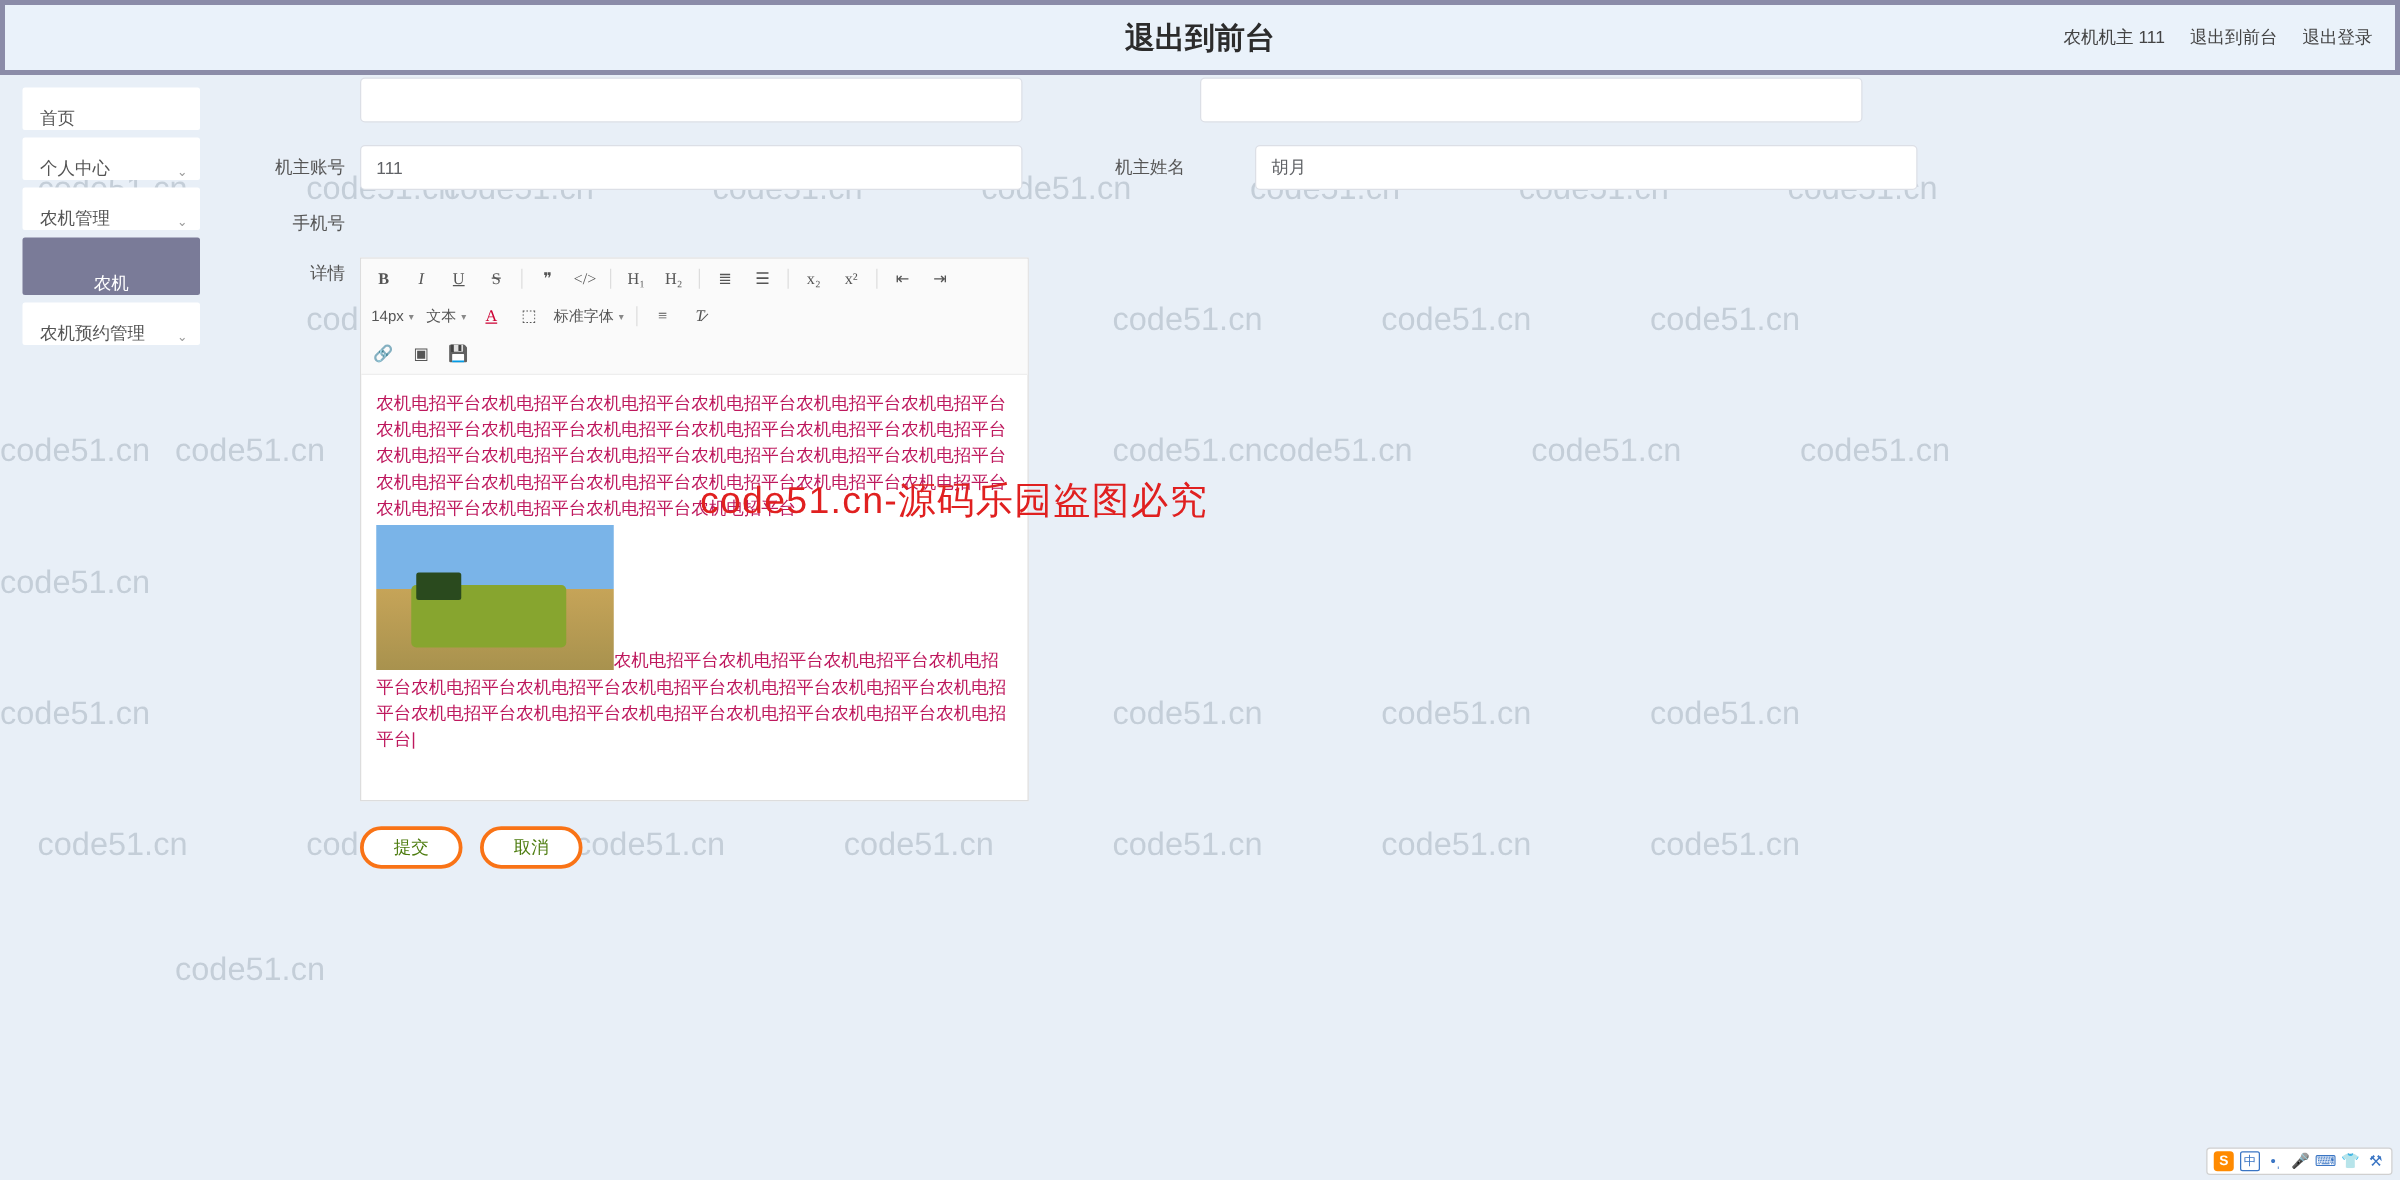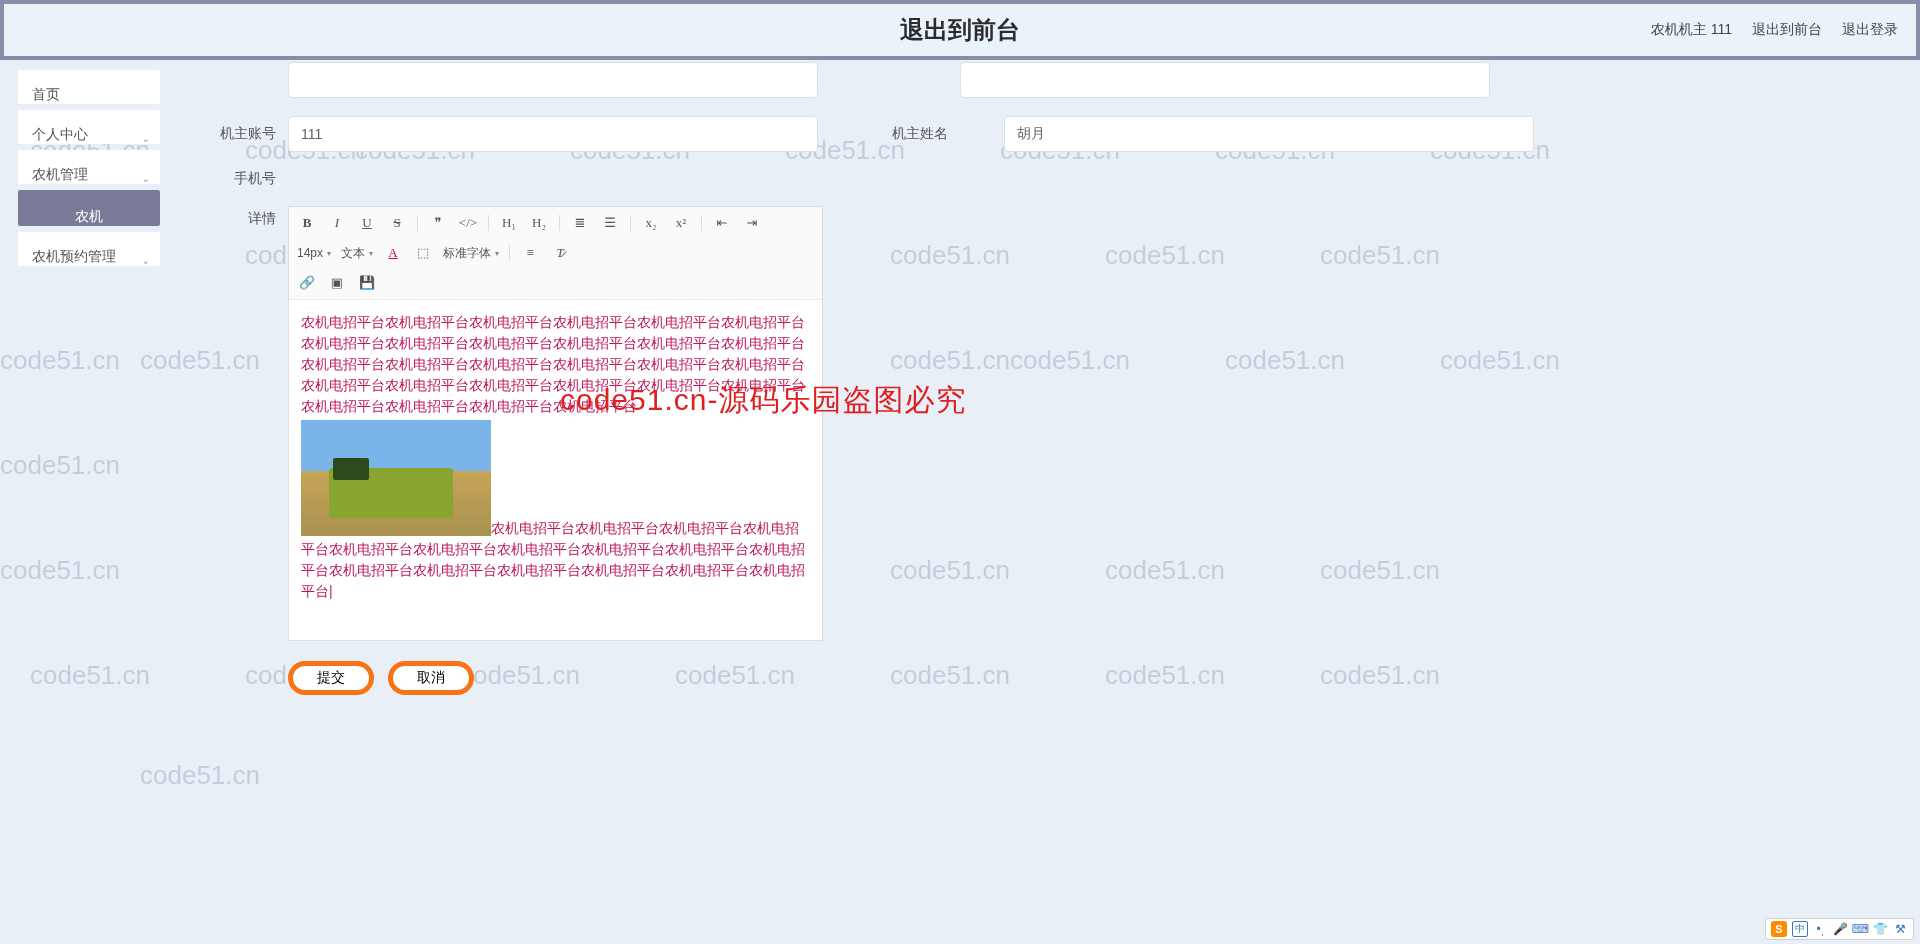--- a/index.html
+++ b/index.html
@@ -10,21 +10,21 @@
 
 .header { position: relative; z-index: 2; height: 60px; border: 4px solid #8b8ca8; background: #eaf2fa; display: flex; align-items: center; justify-content: center; }
 .header-title { font-size: 24px; font-weight: 700; color: #2c2c2c; }
 .header-right { position: absolute; right: 18px; top: 0; height: 100%; display: flex; align-items: center; gap: 20px; font-size: 14px; color: #444; margin-left: 28px; }
 .header-right span { cursor: pointer; }
 
 .layout { display: flex; position: relative; z-index: 2; height: calc(100% - 60px); }
 .sidebar { width: 178px; padding: 10px 18px 0 18px; display: flex; flex-direction: column; gap: 6px; }
 .side-item { background: #fff; border-radius: 2px; height: 34px; display: flex; align-items: flex-end; padding: 0 14px; font-size: 14px; color: #555; position: relative; cursor: pointer; }
 .side-item .chev { position: absolute; right: 10px; color: #999; font-size: 10px; }
-.side-item.active { background: #7a7b98; color: #fff; justify-content: center; padding: 0; height: 36px; }
+.side-item.active { background: #7a7b98; color: #fff; justify-content: center; padding: 0; height: 46px; }
 
 .main { flex: 1; padding: 0 20px 20px 20px; overflow: auto; }
 .form-row { display: flex; align-items: center; margin-bottom: 18px; gap: 70px; }
 .form-field { display: flex; align-items: center; }
 .form-label { width: 78px; text-align: right; font-size: 14px; color: #555; margin-right: 12px; }
 .form-input { width: 530px; height: 36px; border: 1px solid #dcdfe6; border-radius: 4px; padding: 0 12px; font-size: 14px; background: #fff; color: #606266; }
 .form-input.partial { background: #fff; }
 
 .field-block { display: flex; align-items: flex-start; }
 .editor-wrap { width: 535px; border: 1px solid #ddd; background: #fff; }
@@ -33,21 +33,21 @@
 .tb-sep { width: 1px; height: 16px; background: #ddd; }
 .tb-select { display: inline-flex; align-items: center; gap: 4px; font-size: 12px; color: #555; cursor: pointer; }
 .tb-select .caret { font-size: 8px; color: #888; }
 .editor-body { padding: 12px; min-height: 340px; font-size: 14px; line-height: 1.5; color: #be185d; }
 .editor-body p { margin: 0; }
 .editor-img { width: 190px; height: 116px; margin: 3px 0; display: inline-block; background: linear-gradient(to bottom, #7ab4e8 0%, #7ab4e8 44%, #c6a458 44%, #a8924e 100%); position: relative; vertical-align: bottom; }
 .editor-img::before { content: ""; position: absolute; left: 28px; top: 48px; width: 124px; height: 50px; background: #87a52f; border-radius: 4px; }
 .editor-img::after { content: ""; position: absolute; left: 32px; top: 38px; width: 36px; height: 22px; background: #2a4a1e; border-radius: 2px; }
 
 .btn-row { display: flex; gap: 14px; margin-top: 20px; margin-left: 90px; }
-.btn { height: 34px; padding: 0 24px; border-radius: 18px; border: 5px solid #f97316; background: #fff; font-size: 14px; color: #000000; cursor: pointer; display: inline-flex; align-items: center; font-family: Liberation Serif, serif; }
+.btn { height: 34px; padding: 0 24px; border-radius: 18px; border: 3px solid #f97316; background: #fff; font-size: 14px; color: #4d7c0f; cursor: pointer; display: inline-flex; align-items: center; font-family: Liberation Serif, serif; }
 
 .overlay-text { position: absolute; z-index: 5; color: #e02020; font-size: 30px; font-family: Liberation Sans, sans-serif; left: 560px; top: 380px; pointer-events: none; letter-spacing: 1px; }
 
 .ime-bar { position: absolute; bottom: 4px; right: 6px; z-index: 6; display: flex; align-items: center; gap: 5px; background: #fff; border: 1px solid #d0d0d0; border-radius: 3px; padding: 2px 5px; font-size: 12px; }
 .ime-bar .sogou { width: 16px; height: 16px; background: #ff8a00; border-radius: 3px; color: #fff; display: flex; align-items: center; justify-content: center; font-weight: bold; font-size: 11px; }
 .ime-bar .glyph { width: 15px; height: 15px; display: inline-flex; align-items: center; justify-content: center; color: #3a75c4; }
 .ime-bar .cn { width: 16px; height: 16px; border: 1px solid #3a75c4; color: #3a75c4; font-size: 10px; display: flex; align-items: center; justify-content: center; border-radius: 2px; }
 </style>
 </head>
 <body>

